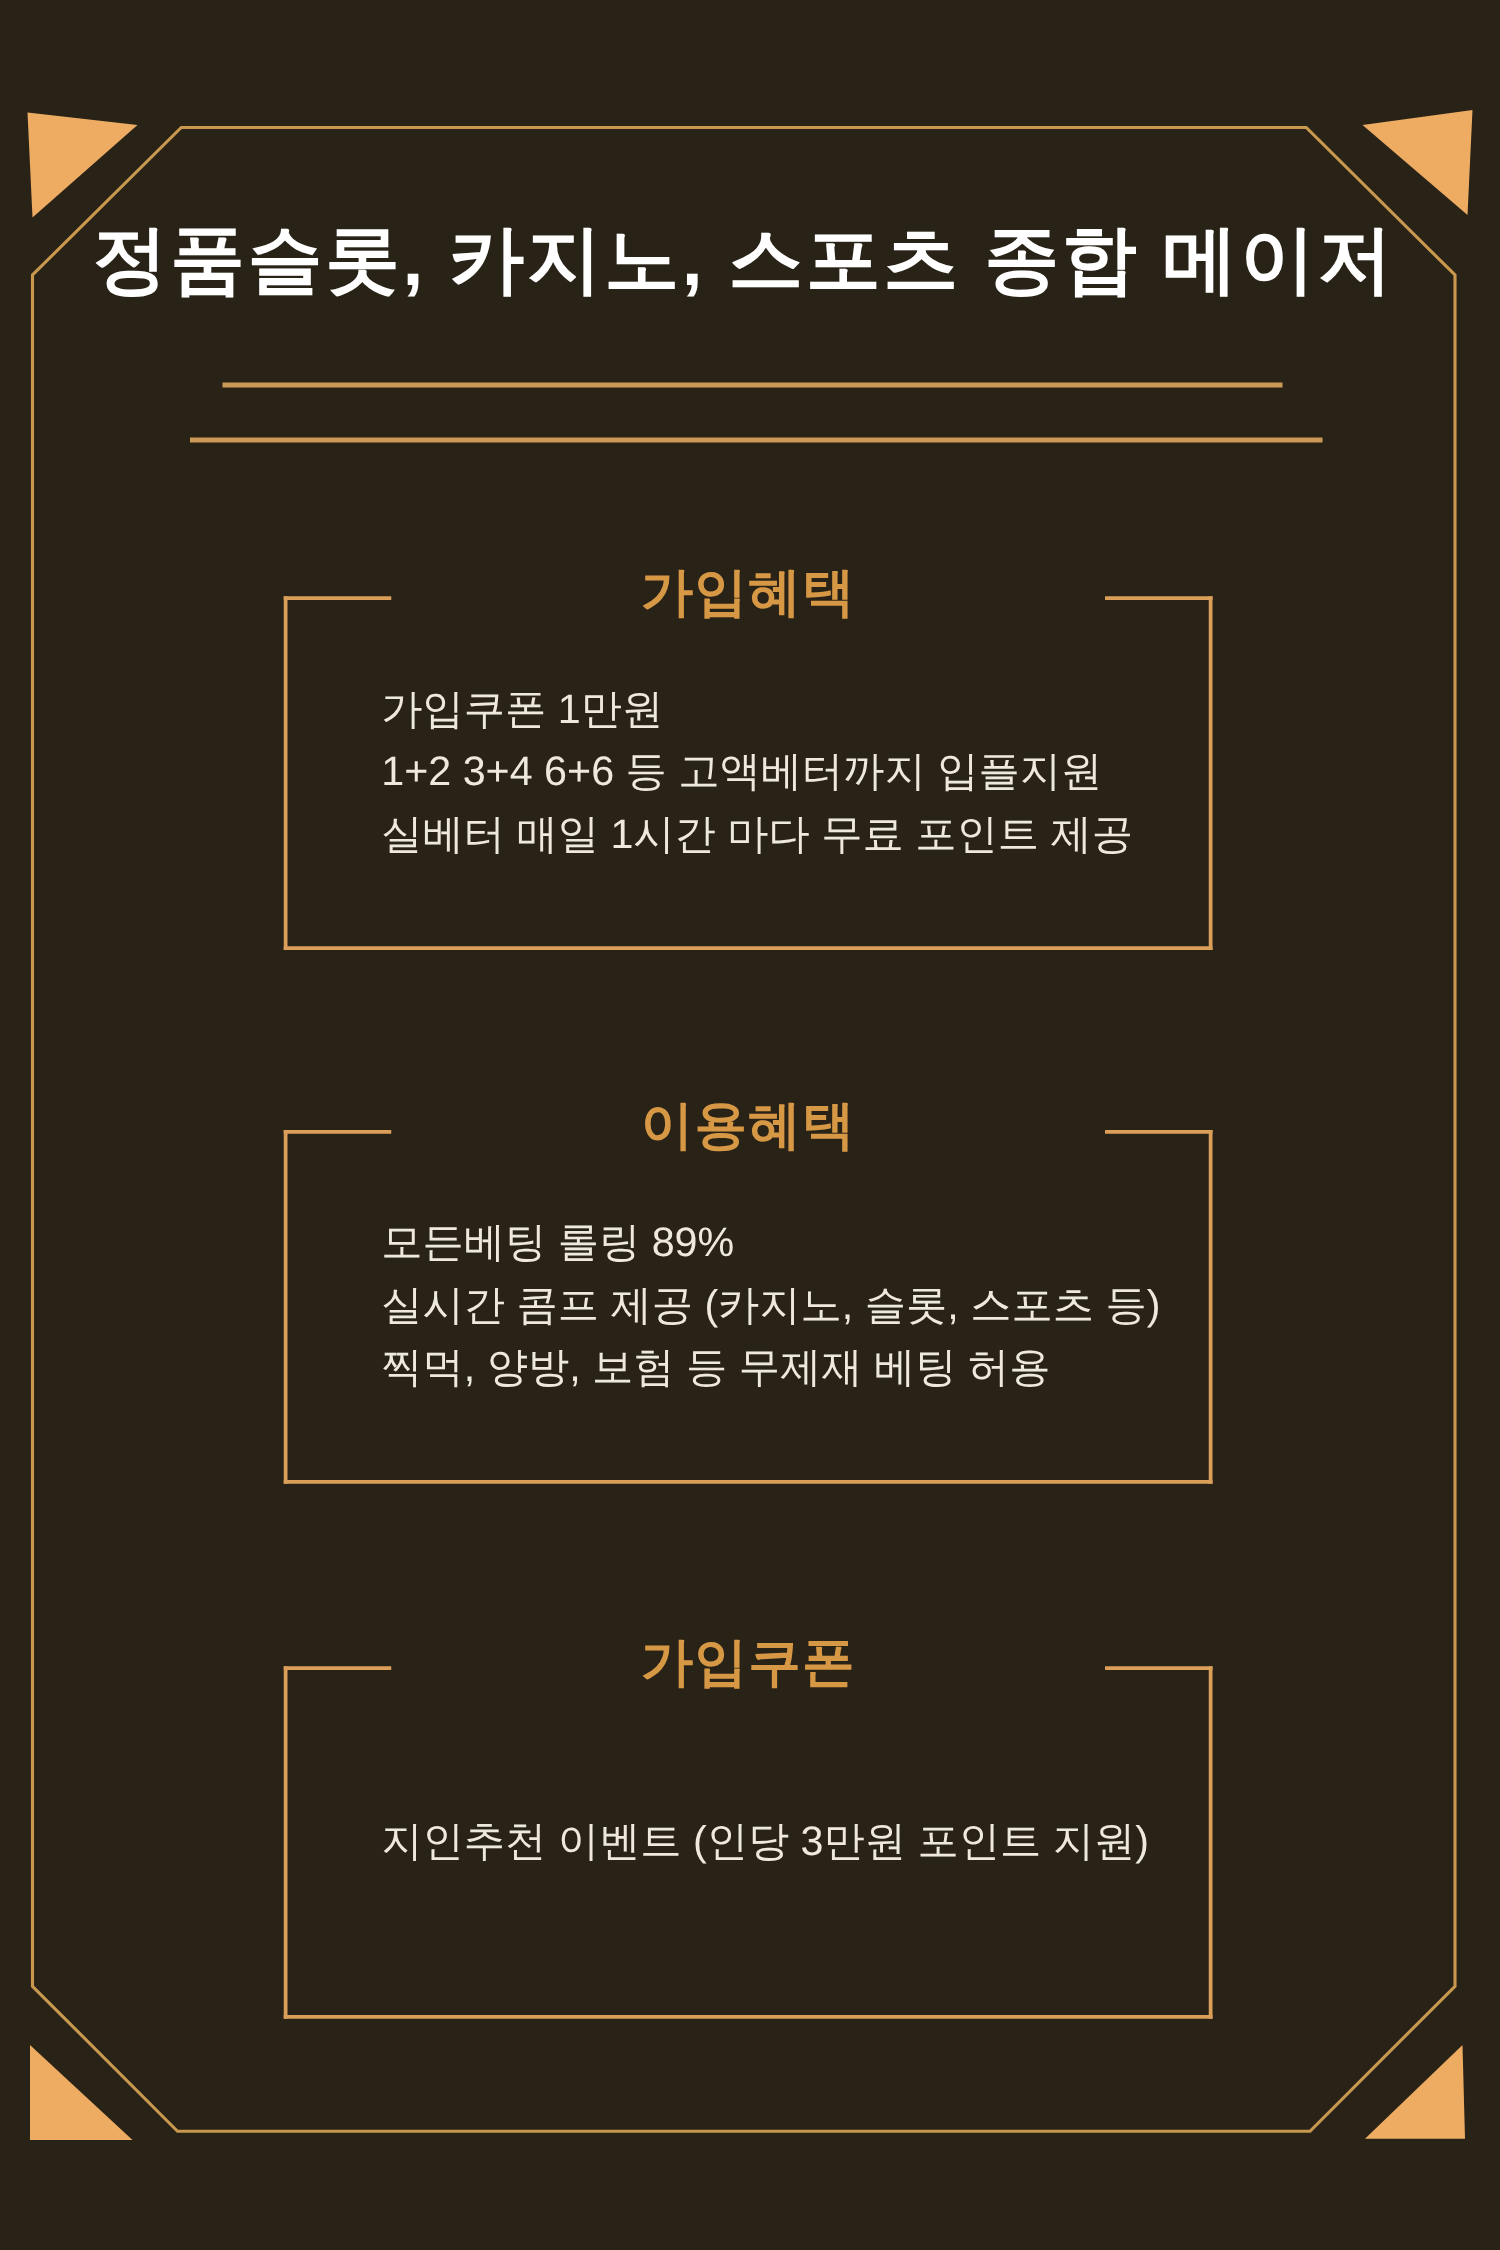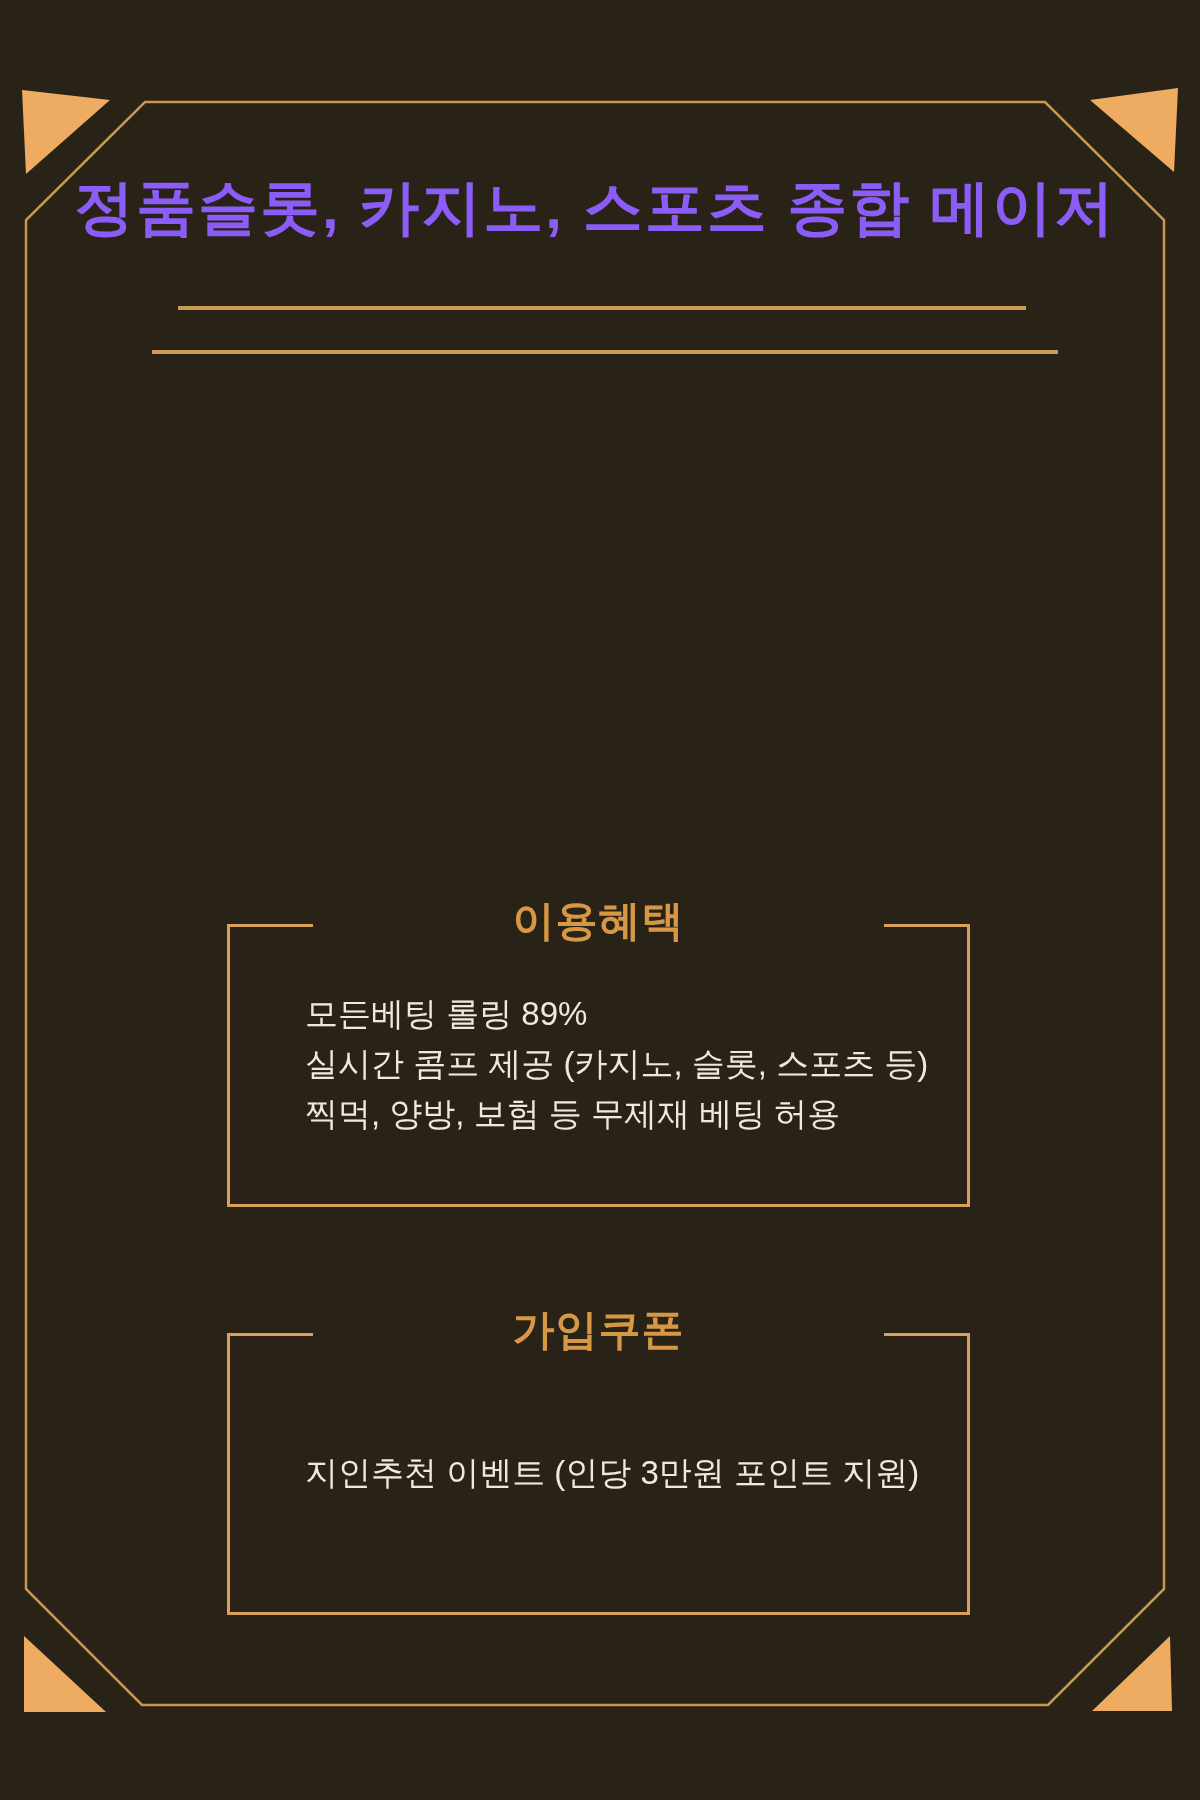--- a/index.html
+++ b/index.html
@@ -9,21 +9,21 @@
     background:#282217;
     overflow:hidden;
     font-family:"Liberation Sans", sans-serif;
   }
   .frame-svg{position:absolute;left:0;top:0;width:1200px;height:1800px;}
 
   .page-title{
     position:absolute;
     left:26px;right:36px;top:168px;
     text-align:center;
-    color:#8b5cf6;
+    color:#ffffff;
     font-size:60px;
     font-weight:700;
     letter-spacing:2px;
     white-space:nowrap;
   }
 
   .divider{
     position:absolute;
     height:4px;
     background:#cc9a56;
@@ -46,21 +46,21 @@
     content:"";
     position:absolute;
     top:0;
     width:86px;height:3px;
     background:#dc9f5a;
   }
   .section::before{left:-3px;}
   .section::after{right:-3px;}
 
   .section.s1{top:477px;}
-  .section.s2{top:924px;}
+  .section.s2{top:904px;}
   .section.s3{top:1333px;height:282px;}
 
   .section-title{
     position:absolute;
     left:0;right:0;top:0;
     transform:translateY(-58%);
     text-align:center;
     color:#d79845;
     font-size:42px;
     font-weight:700;
@@ -95,20 +95,28 @@
     <polygon points="1178,88 1090,100 1174,172" fill="#eeac63"></polygon>
     <polygon points="24,1636 106,1712 24,1712" fill="#eeac63"></polygon>
     <polygon points="1170,1636 1092,1711 1172,1711" fill="#eeac63"></polygon>
   </svg>
 
   <div class="page-title">정품슬롯, 카지노, 스포츠 종합 메이저</div>
 
   <div class="divider one"></div>
   <div class="divider two"></div>
 
+  <div class="section s1">
+    <div class="section-title">가입혜택</div>
+    <div class="section-body">
+      <div class="benefit-line">가입쿠폰 1만원</div>
+      <div class="benefit-line">1+2 3+4 6+6 등 고액베터까지 입플지원</div>
+      <div class="benefit-line">실베터 매일 1시간 마다 무료 포인트 제공</div>
+    </div>
+  </div>
 
   <div class="section s2">
     <div class="section-title">이용혜택</div>
     <div class="section-body">
       <div class="benefit-line">모든베팅 롤링 89%</div>
       <div class="benefit-line">실시간 콤프 제공 (카지노, 슬롯, 스포츠 등)</div>
       <div class="benefit-line">찍먹, 양방, 보험 등 무제재 베팅 허용</div>
     </div>
   </div>
 

